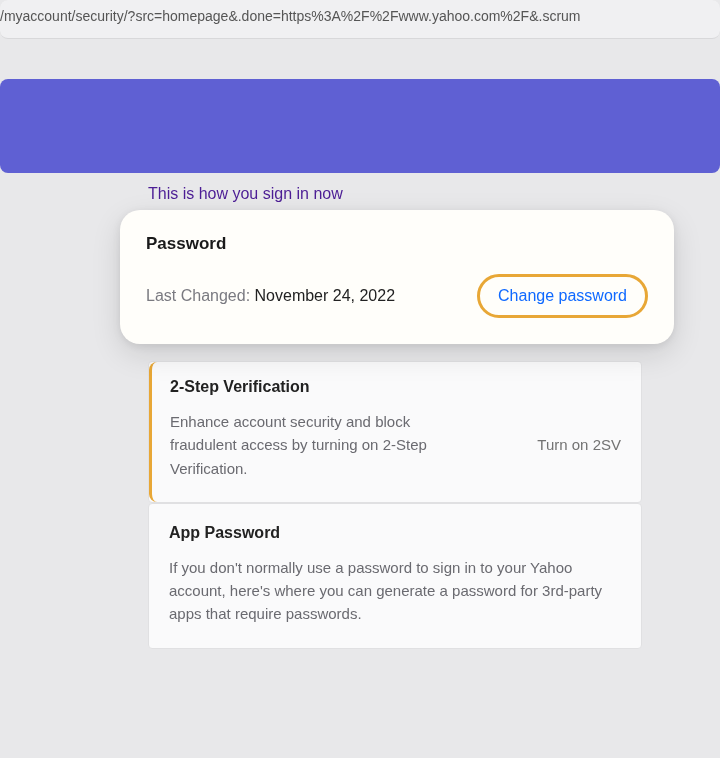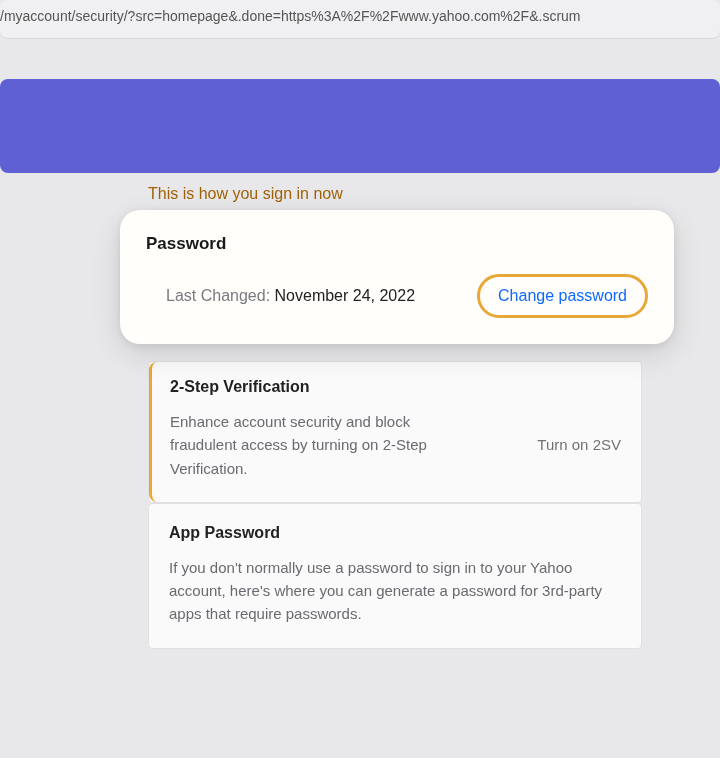--- a/index.html
+++ b/index.html
@@ -26,21 +26,21 @@
       height: 94px;
       margin-top: 40px;
       width: 100%;
     }
     .content {
       padding: 0 0 0 148px;
       width: 720px;
     }
     .section-heading {
       font-size: 16px;
-      color: #a16207;
+      color: #4c1d95;
       margin: 12px 0 14px 0;
       font-weight: 400;
     }
     .card {
       background: #fafafb;
       border: 1px solid #e0e0e2;
       border-radius: 4px;
       width: 494px;
       padding: 0;
       position: relative;
@@ -104,21 +104,20 @@
     .popup-title {
       font-size: 17px;
       font-weight: 600;
       color: #1a1a1a;
       margin-bottom: 20px;
     }
     .popup-row {
       display: flex;
       justify-content: space-between;
       align-items: center;
-      margin-left: 20px;
     }
     .popup-left {
       font-size: 16px;
     }
     .popup-label { color: #7a7a80; }
     .popup-value { color: #222; }
     .popup-action {
       color: #0f69ff;
       font-size: 16px;
       cursor: pointer;

